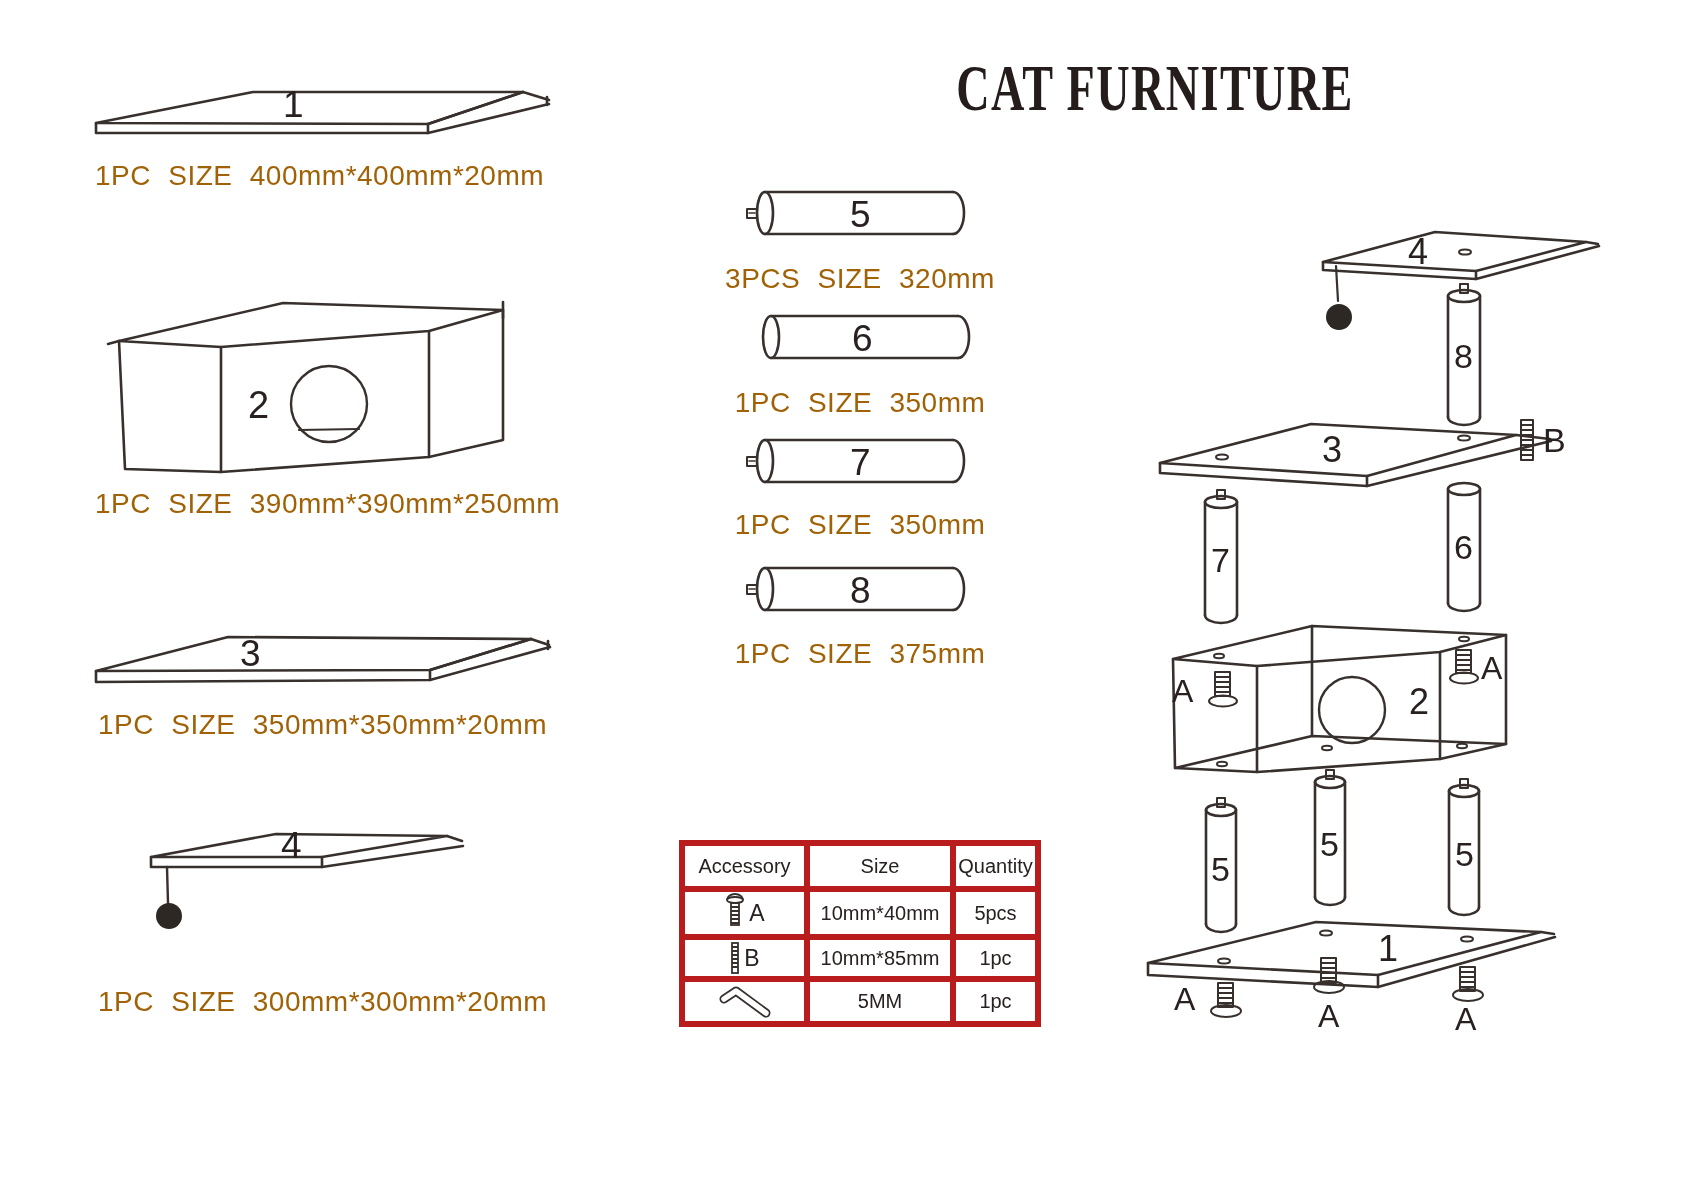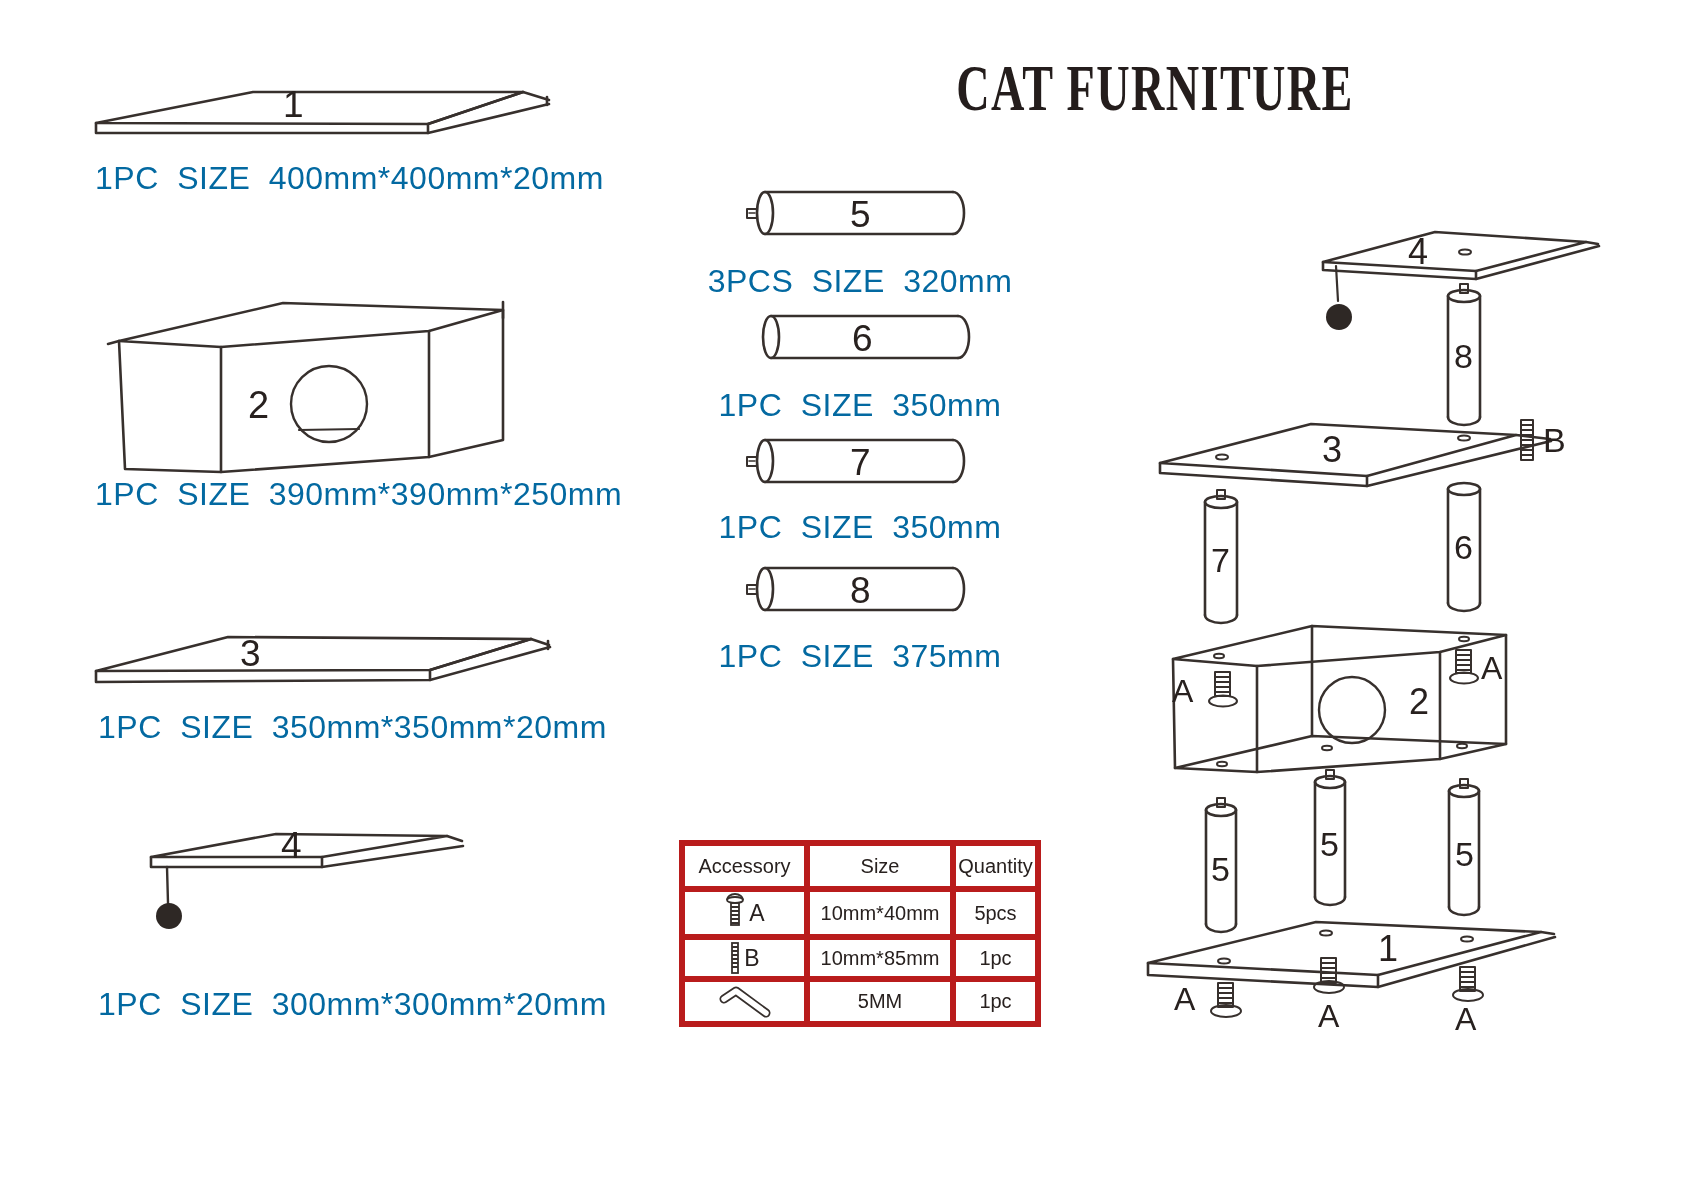--- a/index.html
+++ b/index.html
@@ -1,20 +1,20 @@
 <!DOCTYPE html>
 <html><head>
 <meta charset="utf-8">
 <style>
   html,body{margin:0;padding:0;background:#ffffff;}
   #page{position:relative;width:1683px;height:1190px;background:#ffffff;overflow:hidden;
         font-family:"Liberation Sans",sans-serif;color:#28211f;}
   #art{position:absolute;left:0;top:0;}
-  .caption{position:absolute;font-size:32px;letter-spacing:.5px;word-spacing:9px;
-           color:#0369a1;white-space:nowrap;}
+  .caption{position:absolute;font-size:28px;letter-spacing:.5px;word-spacing:9px;
+           color:#a16207;white-space:nowrap;}
   .caption.center{text-align:center;}
   #title{position:absolute;left:795px;top:50px;width:720px;text-align:center;
          font-family:"Liberation Serif",serif;font-weight:bold;font-size:66px;
          letter-spacing:2px;color:#241d1c;transform:scaleX(.7);transform-origin:center top;
          white-space:nowrap;}
   
   #acc-table{position:absolute;left:679px;top:840px;border-collapse:collapse;table-layout:fixed;}
   #acc-table td,#acc-table th{border:6px solid #b91c1c;padding:0;text-align:center;
       vertical-align:middle;font-weight:normal;font-size:20px;color:#28211f;overflow:hidden;}
   #acc-table .c1{width:119px;}
@@ -255,21 +255,21 @@
         <rect x="1460" y="967" width="15" height="24"></rect>
         <path d="M1460,972 L1475,972 M1460,977 L1475,977 M1460,982 L1475,982 M1460,987 L1475,987"></path>
         <ellipse cx="1468" cy="995" rx="15" ry="6"></ellipse>
         <text x="1455" y="1030" font-size="32" stroke="none">A</text>
       </g>
 
     </g>
   </svg>
 
   <div class="caption" style="left:95px;top:160px;">1PC SIZE 400mm*400mm*20mm</div>
-  <div class="caption" style="left:95px;top:476px;">1PC SIZE 390mm*390mm*250mm</div>
+  <div class="caption" style="left:95px;top:488px;">1PC SIZE 390mm*390mm*250mm</div>
   <div class="caption" style="left:98px;top:709px;">1PC SIZE 350mm*350mm*20mm</div>
   <div class="caption" style="left:98px;top:986px;">1PC SIZE 300mm*300mm*20mm</div>
 
   <div class="caption center" style="left:690px;top:263px;width:340px;">3PCS SIZE 320mm</div>
   <div class="caption center" style="left:700px;top:387px;width:320px;">1PC SIZE 350mm</div>
   <div class="caption center" style="left:700px;top:509px;width:320px;">1PC SIZE 350mm</div>
   <div class="caption center" style="left:700px;top:638px;width:320px;">1PC SIZE 375mm</div>
 
   <table id="acc-table">
     <tbody>

